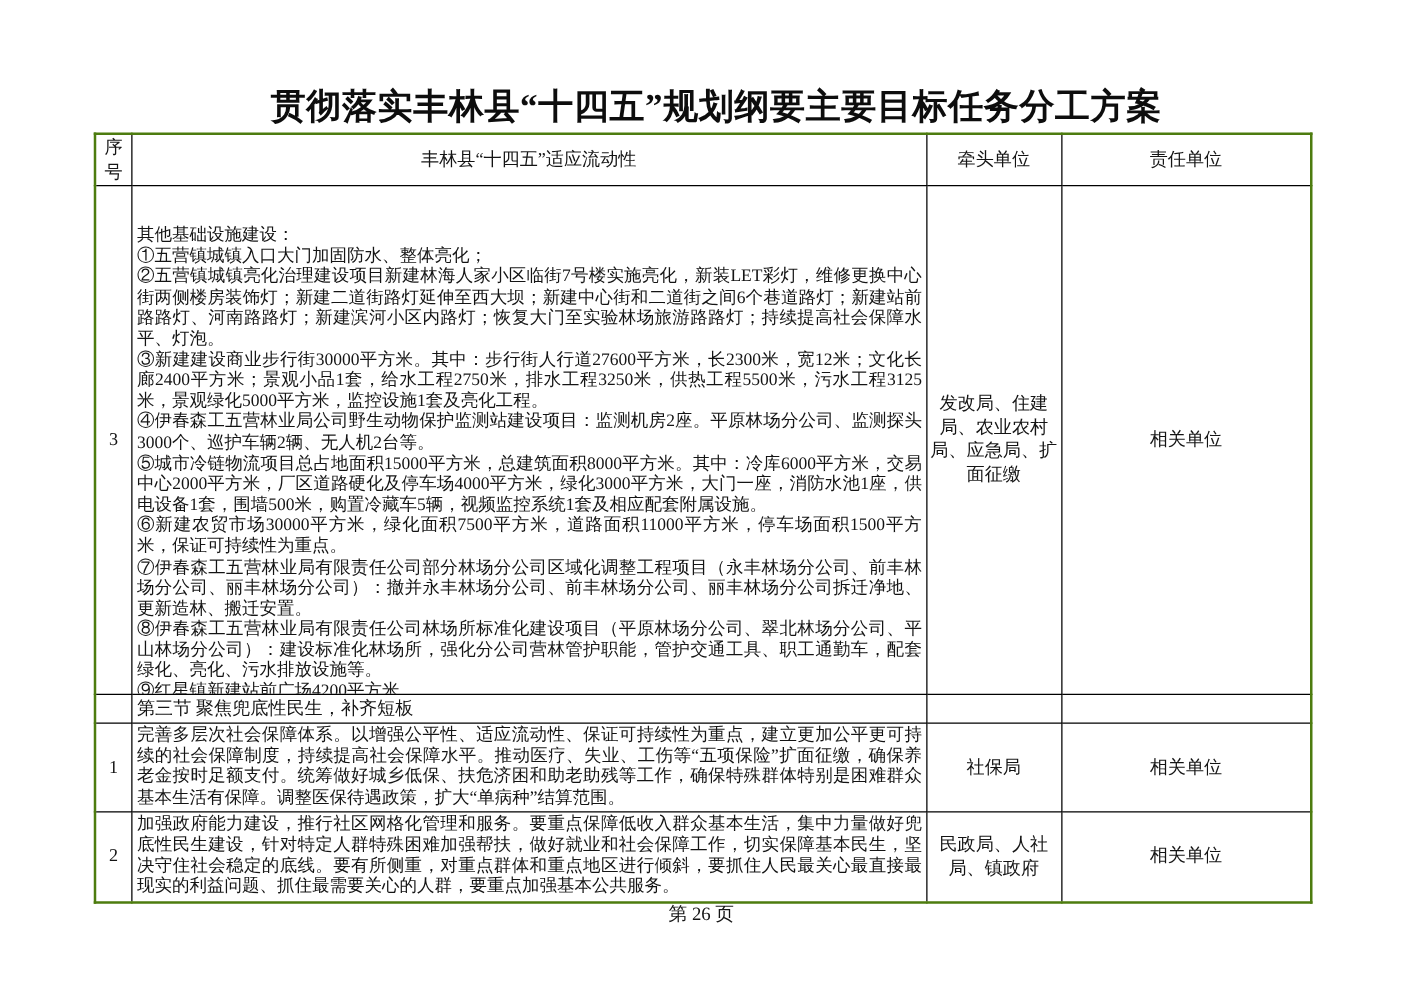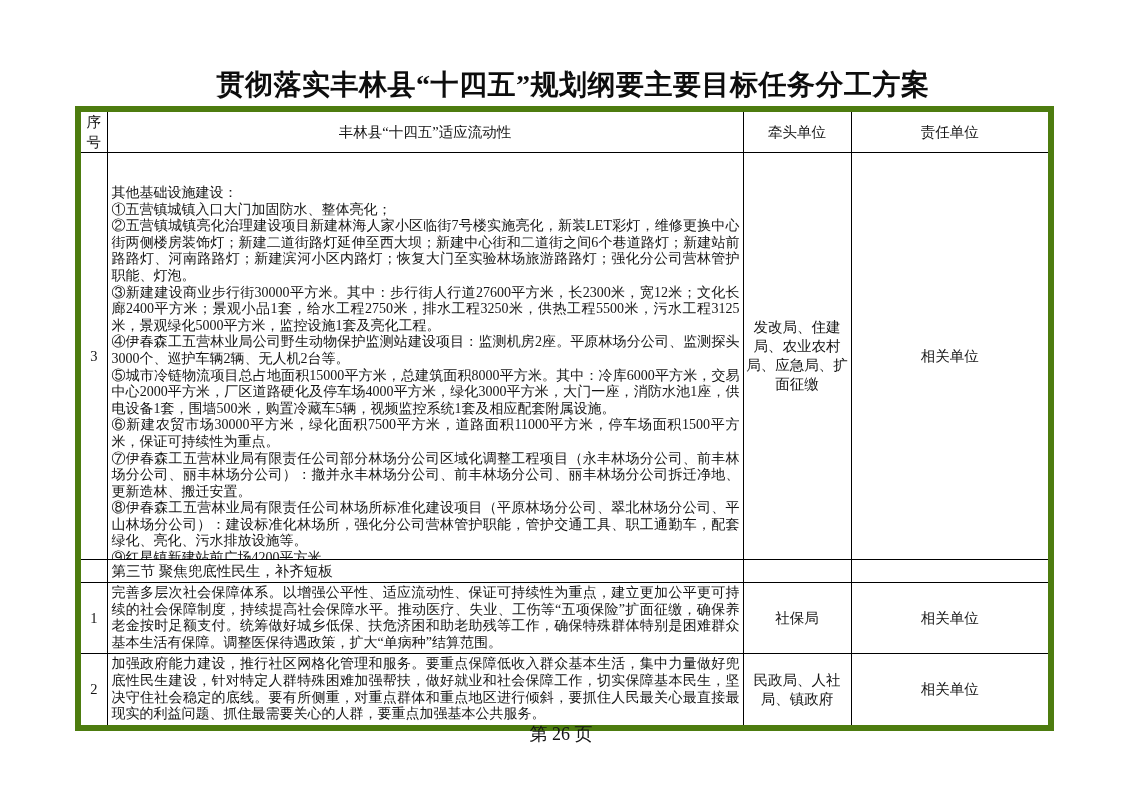--- a/index.html
+++ b/index.html
@@ -30,21 +30,21 @@
     letter-spacing: 0.5px;
     color: #0d0d0d;
   }
   table.plan {
     position: absolute;
     top: 106px;
     left: 75px;
     width: 973px;
     border-collapse: collapse;
     table-layout: fixed;
-    border: 6px solid #4d7c0f;
+    border: 2px solid #4d7c0f;
     font-size: 14px;
     color: #141414;
   }
   table.plan th, table.plan td {
     border: 1px solid #000;
     padding: 0;
     overflow: hidden;
   }
   th.h {
     height: 20px;
@@ -94,21 +94,21 @@
   }
   td.empty {
     height: 22px;
   }
   .footer {
     position: absolute;
     top: 722px;
     left: 0;
     width: 1122px;
     text-align: center;
-    font-size: 18px;
+    font-size: 15px;
     color: #141414;
   }
 </style>
 </head>
 <body>
 
 <div class="page">
 
   <h1 class="doc-title">贯彻落实丰林县“十四五”规划纲要主要目标任务分工方案</h1>
 
@@ -127,21 +127,21 @@
         <th class="h">责任单位</th>
       </tr>
     </thead>
     <tbody>
       <tr>
         <td class="c-index">3</td>
         <td class="c-content">
           <div class="clipwrap">
             <p>其他基础设施建设：</p>
             <p>①五营镇城镇入口大门加固防水、整体亮化；</p>
-            <p>②五营镇城镇亮化治理建设项目新建林海人家小区临街7号楼实施亮化，新装LET彩灯，维修更换中心街两侧楼房装饰灯；新建二道街路灯延伸至西大坝；新建中心街和二道街之间6个巷道路灯；新建站前路路灯、河南路路灯；新建滨河小区内路灯；恢复大门至实验林场旅游路路灯；强化分公司营林管护职能、灯泡。</p>
+            <p>②五营镇城镇亮化治理建设项目新建林海人家小区临街7号楼实施亮化，新装LET彩灯，维修更换中心街两侧楼房装饰灯；新建二道街路灯延伸至西大坝；新建中心街和二道街之间6个巷道路灯；新建站前路路灯、河南路路灯；新建滨河小区内路灯；恢复大门至实验林场旅游路路灯；持续提高社会保障水平、灯泡。</p>
             <p>③新建建设商业步行街30000平方米。其中：步行街人行道27600平方米，长2300米，宽12米；文化长廊2400平方米；景观小品1套，给水工程2750米，排水工程3250米，供热工程5500米，污水工程3125米，景观绿化5000平方米，监控设施1套及亮化工程。</p>
             <p>④伊春森工五营林业局公司野生动物保护监测站建设项目：监测机房2座。平原林场分公司、监测探头3000个、巡护车辆2辆、无人机2台等。</p>
             <p>⑤城市冷链物流项目总占地面积15000平方米，总建筑面积8000平方米。其中：冷库6000平方米，交易中心2000平方米，厂区道路硬化及停车场4000平方米，绿化3000平方米，大门一座，消防水池1座，供电设备1套，围墙500米，购置冷藏车5辆，视频监控系统1套及相应配套附属设施。</p>
             <p>⑥新建农贸市场30000平方米，绿化面积7500平方米，道路面积11000平方米，停车场面积1500平方米，保证可持续性为重点。</p>
             <p>⑦伊春森工五营林业局有限责任公司部分林场分公司区域化调整工程项目（永丰林场分公司、前丰林场分公司、丽丰林场分公司）：撤并永丰林场分公司、前丰林场分公司、丽丰林场分公司拆迁净地、更新造林、搬迁安置。</p>
             <p>⑧伊春森工五营林业局有限责任公司林场所标准化建设项目（平原林场分公司、翠北林场分公司、平山林场分公司）：建设标准化林场所，强化分公司营林管护职能，管护交通工具、职工通勤车，配套绿化、亮化、污水排放设施等。</p>
             <p>⑨红星镇新建站前广场4200平方米。</p>
 
           </div>
         </td>

